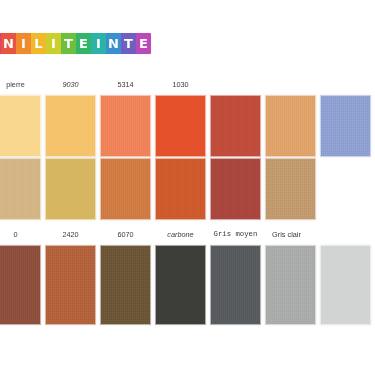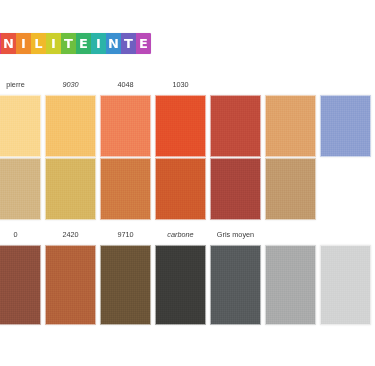--- a/index.html
+++ b/index.html
@@ -108,21 +108,21 @@
       <span class="brand-letter" style="background: rgb(52, 179, 106);">E</span>
       <span class="brand-letter" style="background: rgb(43, 179, 168);">I</span>
       <span class="brand-letter" style="background: rgb(58, 143, 208);">N</span>
       <span class="brand-letter" style="background: rgb(111, 95, 192);">T</span>
       <span class="brand-letter" style="background: rgb(185, 74, 184);">E</span>
     </div>
 
   <div class="label-row" id="row1-labels" style="left: -10px;">
       <div class="label-cell" style="width: 51px; margin-right: 4px;">pierre</div>
       <div class="label-cell" style="width: 51px; margin-right: 4px; font-style: italic;">9030</div>
-      <div class="label-cell" style="width: 51px; margin-right: 4px;">4048</div>
+      <div class="label-cell" style="width: 51px; margin-right: 4px;">5314</div>
       <div class="label-cell" style="width: 51px; margin-right: 4px;">1030</div>
     </div>
 
   <div class="swatch-row" id="row1-swatches" style="left: -10px; height: 62px;">
       <div class="swatch" style="width: 51px; height: 62px; margin-right: 4px; background: rgb(250, 215, 142);"></div>
       <div class="swatch" style="width: 51px; height: 62px; margin-right: 4px; background: rgb(245, 194, 106);"></div>
       <div class="swatch" style="width: 51px; height: 62px; margin-right: 4px; background: rgb(239, 129, 87);"></div>
       <div class="swatch" style="width: 51px; height: 62px; margin-right: 4px; background: rgb(228, 80, 42);"></div>
       <div class="swatch" style="width: 51px; height: 62px; margin-right: 4px; background: rgb(192, 75, 59);"></div>
       <div class="swatch" style="width: 51px; height: 62px; margin-right: 4px; background: rgb(223, 162, 105);"></div>
@@ -134,23 +134,24 @@
       <div class="swatch" style="width: 51px; height: 62px; margin-right: 4px; background: rgb(215, 181, 96);"></div>
       <div class="swatch" style="width: 51px; height: 62px; margin-right: 4px; background: rgb(208, 122, 66);"></div>
       <div class="swatch" style="width: 51px; height: 62px; margin-right: 4px; background: rgb(207, 90, 44);"></div>
       <div class="swatch" style="width: 51px; height: 62px; margin-right: 4px; background: rgb(168, 69, 60);"></div>
       <div class="swatch" style="width: 51px; height: 62px; margin-right: 4px; background: rgb(193, 153, 108);"></div>
     </div>
 
   <div class="label-row" id="row3-labels" style="left: -10px;">
       <div class="label-cell" style="width: 51px; margin-right: 4px;">0</div>
       <div class="label-cell" style="width: 51px; margin-right: 4px;">2420</div>
-      <div class="label-cell" style="width: 51px; margin-right: 4px;">9710</div>
+      <div class="label-cell" style="width: 51px; margin-right: 4px;">6070</div>
       <div class="label-cell" style="width: 51px; margin-right: 4px; font-style: italic;">carbone</div>
-      <div class="label-cell" style="width: 51px; margin-right: 0;">Gris moyen</div>
+      <div class="label-cell" style="width: 51px; margin-right: 0; font-family: Liberation Mono, monospace;">Gris moyen</div>
+      <div class="label-cell" style="width: 51px; margin-right: 4px;">Gris clair</div>
     </div>
 
   <div class="swatch-row" id="row3-swatches" style="left: -10px; height: 80px;">
       <div class="swatch" style="width: 51px; height: 80px; margin-right: 4px; background: rgb(141, 79, 61);"></div>
       <div class="swatch" style="width: 51px; height: 80px; margin-right: 4px; background: rgb(178, 97, 58);"></div>
       <div class="swatch" style="width: 51px; height: 80px; margin-right: 4px; background: rgb(107, 84, 55);"></div>
       <div class="swatch" style="width: 51px; height: 80px; margin-right: 4px; background: rgb(60, 60, 57);"></div>
       <div class="swatch" style="width: 51px; height: 80px; margin-right: 4px; background: rgb(86, 90, 92);"></div>
       <div class="swatch" style="width: 51px; height: 80px; margin-right: 4px; background: rgb(169, 170, 170);"></div>
       <div class="swatch" style="width: 51px; height: 80px; margin-right: 4px; background: rgb(210, 211, 211);"></div>

